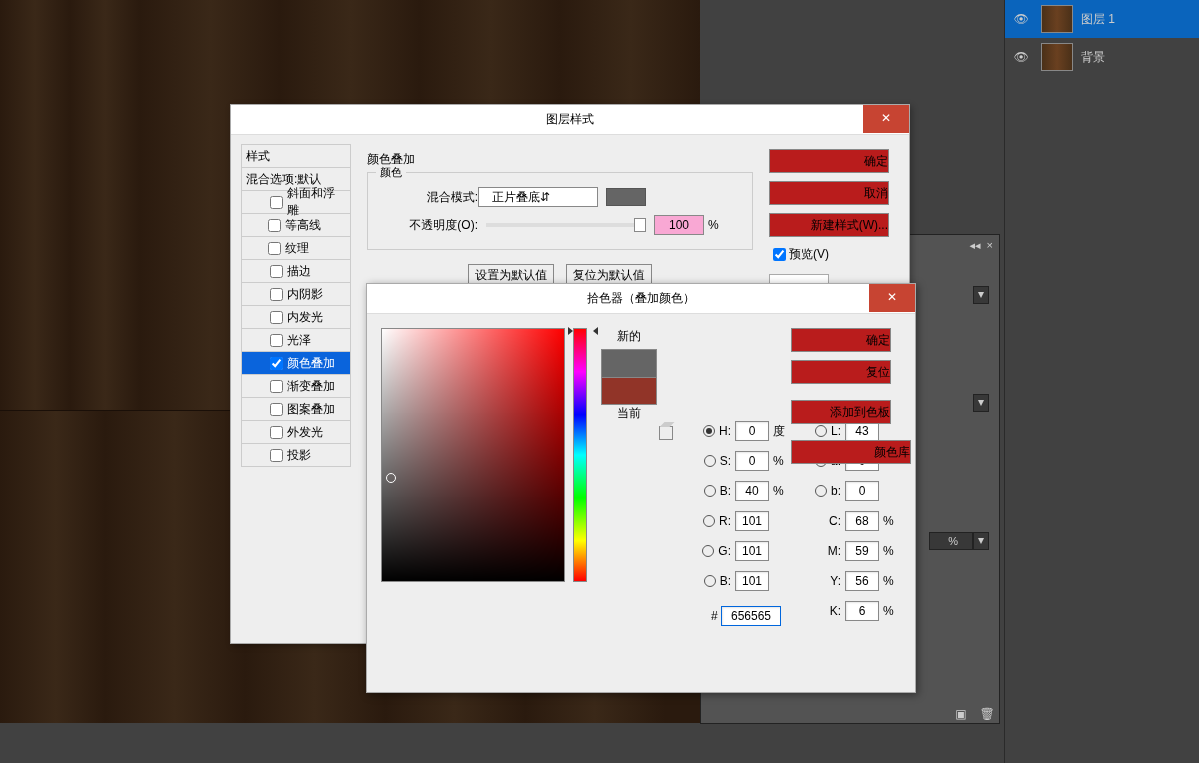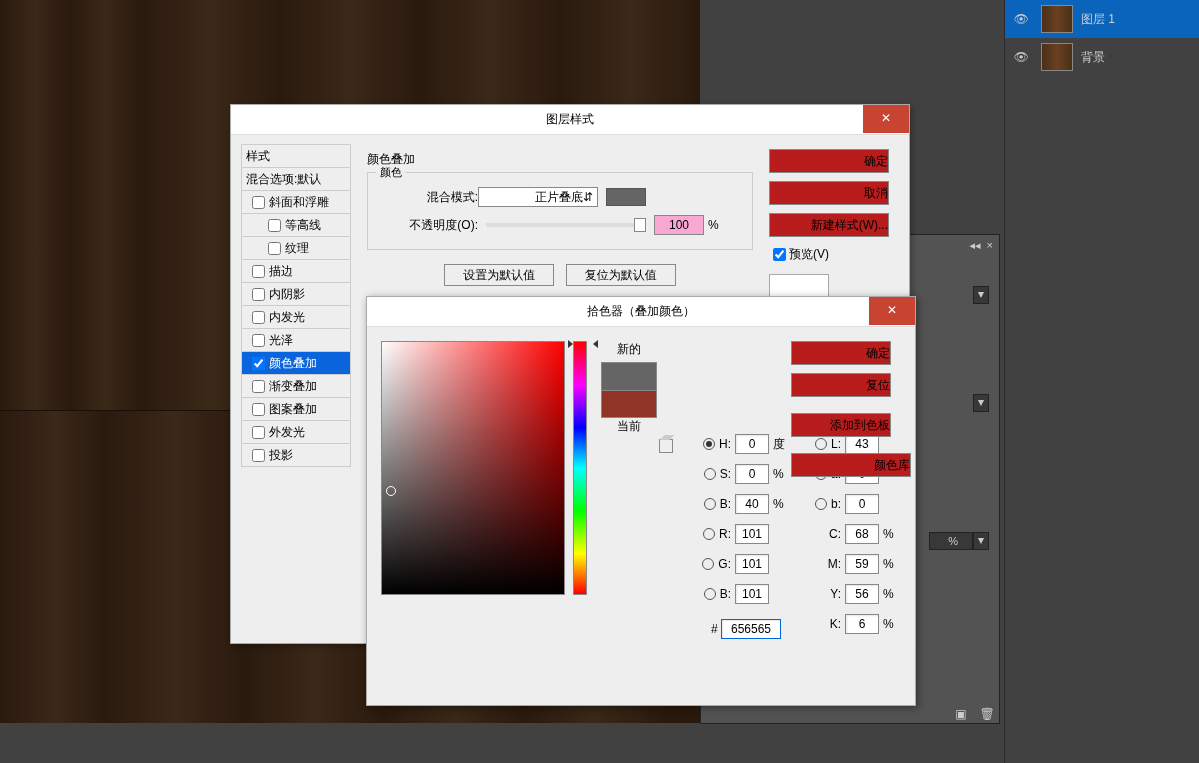--- a/index.html
+++ b/index.html
@@ -27,42 +27,42 @@
 
 .watermark { position: absolute; right: 6px; top: 2px; color: #aaa; font-size: 10px; }
 
 .dialog1 { position: absolute; left: 230px; top: 104px; width: 680px; height: 540px; background: #fff; border: 1px solid #aaa; box-shadow: 2px 2px 6px rgba(0,0,0,0.3); }
 .titlebar { height: 30px; display: flex; align-items: center; justify-content: center; background: #fff; border-bottom: 1px solid #ddd; position: relative; }
 .titlebar .close { position: absolute; right: 0; top: 0; width: 46px; height: 28px; background: #c74432; color: #fff; text-align: center; line-height: 26px; }
 .dlg-body { display: flex; padding: 10px; background: #eeeeee; height: calc(100% - 30px); }
 
 .style-list { width: 110px; background: #eeeeee; }
 .style-list .hdr, .style-list .row { height: 24px; display: flex; align-items: center; padding: 0 4px; border: 1px solid #ccc; margin-top: -1px; background: #eeeeee; }
-.style-list .row { padding-left: 6px; }
+.style-list .row { padding-left: 24px; }
 .style-list .row.indent { padding-left: 22px; }
 .style-list .row.selected { background: #0a64dc; color: #fff; }
 .style-list input[type=checkbox] { margin-right: 4px; }
 
 .middle { flex: 1; padding: 6px 16px; }
 .fieldset { border: 1px solid #ccc; padding: 10px; margin-top: 4px; position: relative; }
 .legend { position: absolute; top: -8px; left: 8px; background: #eeeeee; padding: 0 4px; font-size: 11px; }
 .fs-row { display: flex; align-items: center; height: 28px; }
 .fs-row label { width: 100px; text-align: right; margin-right: 0; }
-.combo { width: 120px; height: 20px; border: 1px solid #888; background: #fff; display:flex; justify-content:flex-end; align-items:center; padding:0 4px; }
+.combo { width: 120px; height: 20px; border: 1px solid #888; background: #fff; display:flex; justify-content:flex-start; align-items:center; padding:0 13px; }
 .swatch { width: 40px; height: 18px; background: #656565; margin-left: 8px; border:1px solid #555; }
 .slider { width: 160px; height: 4px; background: #ddd; position: relative; margin: 0 8px; }
 .slider .thumb { position: absolute; right: 0; top: -5px; width: 12px; height: 14px; background: #fff; border: 1px solid #888; }
 .num { width: 50px; height: 20px; border: 1px solid #888; background: #f9a8d4; text-align: center; line-height: 18px; }
-.btn2 { display:inline-block; height: 22px; line-height:20px; padding: 0 18px; border: 1px solid #888; background: #eee; text-align: right; margin: 0 4px; }
+.btn2 { display:inline-block; height: 22px; line-height:20px; padding: 0 6px; border: 1px solid #888; background: #eee; text-align: right; margin: 0 4px; }
 
 .right-btns { width: 130px; padding-top: 4px; }
 .btn { display: block; width: 120px; height: 24px; margin-bottom: 8px; border: 1px solid #888; background: #b91c1c; text-align: right; line-height: 22px; }
 .preview-row { display:flex; align-items:center; margin-top:4px; }
 
-.dialog2 { position: absolute; left: 366px; top: 296px; width: 550px; height: 410px; background: #fff; border: 1px solid #aaa; box-shadow: 2px 2px 8px rgba(0,0,0,0.4); }
+.dialog2 { position: absolute; left: 366px; top: 283px; width: 550px; height: 410px; background: #fff; border: 1px solid #aaa; box-shadow: 2px 2px 8px rgba(0,0,0,0.4); }
 .dlg2-body { display:flex; padding: 14px; background:#eeeeee; height:calc(100% - 30px); }
 .picker-left { width: 280px; }
 .grad-box { width: 254px; height: 254px; position: relative; background: linear-gradient(to bottom, rgba(0,0,0,0) 0%, #000 100%), linear-gradient(to right, #fff 0%, #ff0000 100%); border:1px solid #888;}
 .grad-circle { position:absolute; left:4px; bottom:98px; width:10px; height:10px; border:1px solid #fff; border-radius:50%; }
 .hue-bar { width: 18px; height: 254px; background: linear-gradient(to bottom, #ff0000 0%, #ff00ff 17%, #0000ff 34%, #00ffff 50%, #00ff00 67%, #ffff00 84%, #ff0000 100%); margin-left: 8px; border:1px solid #888; position:relative;}
 .hue-marker { position:absolute; left:-6px; top:-2px; width:30px; height:6px; }
 .hue-marker::before, .hue-marker::after { content:""; position:absolute; top:0; border-top:4px solid transparent; border-bottom:4px solid transparent; }
 .hue-marker::before { left:0; border-left:5px solid #333; }
 .hue-marker::after { right:0; border-right:5px solid #333; }
 .picker-mid { display:flex; }

